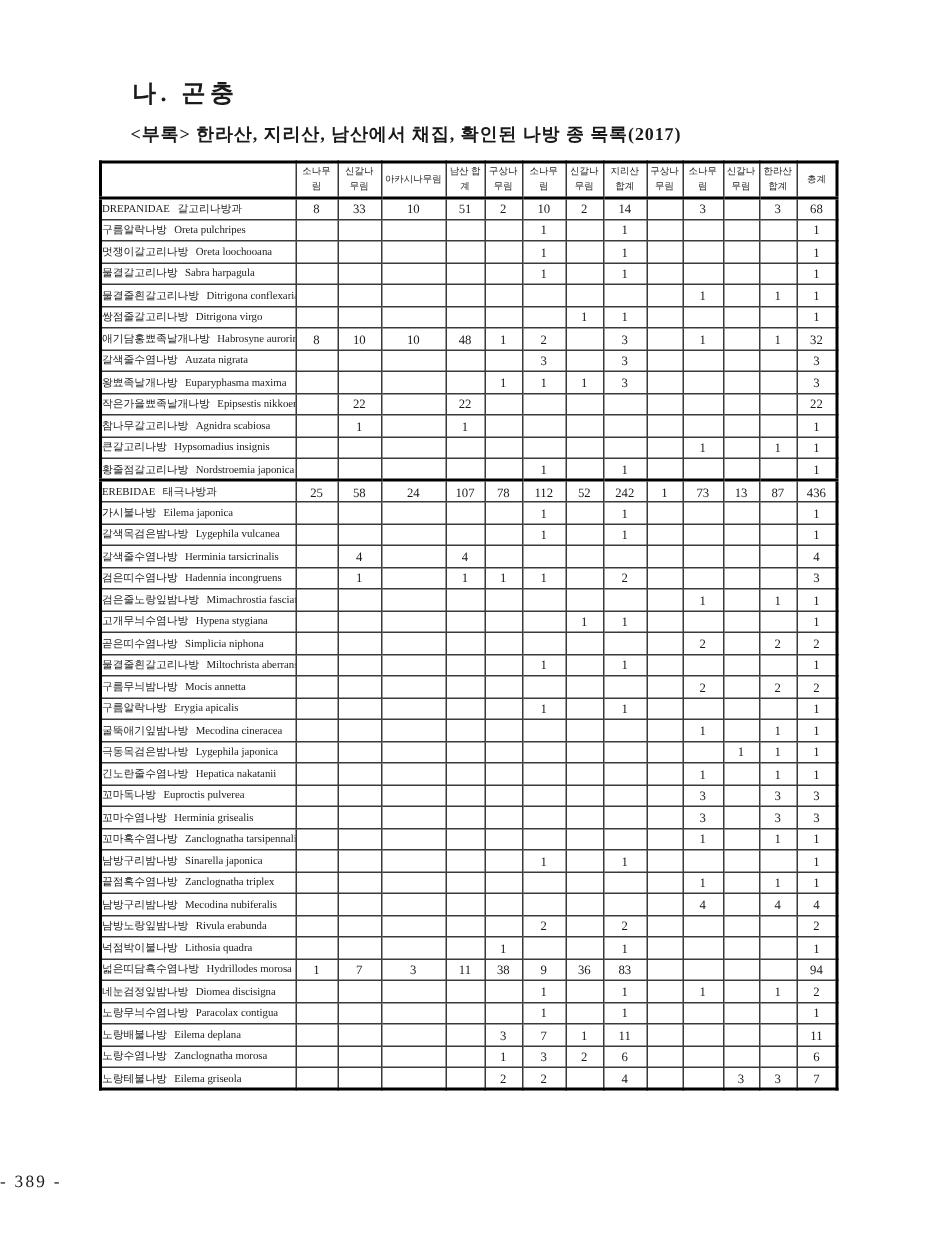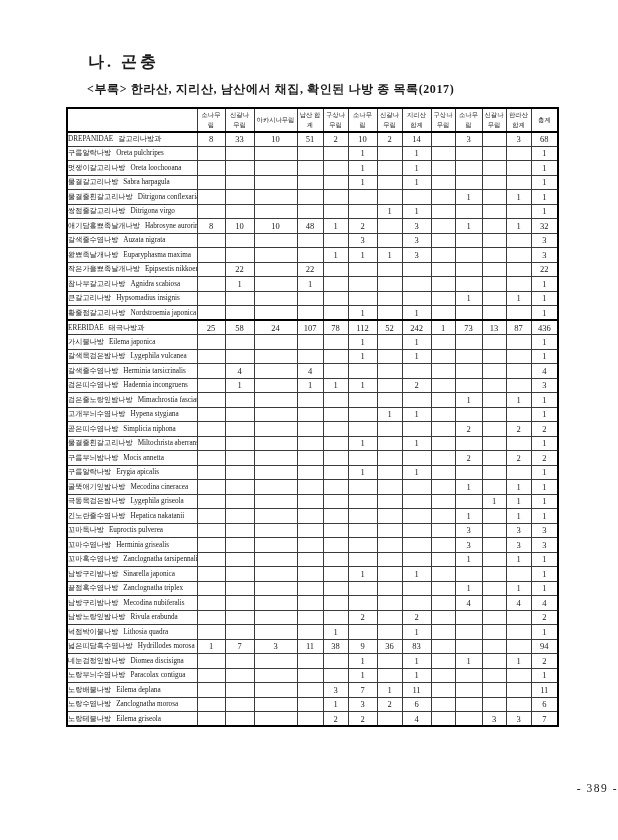--- a/index.html
+++ b/index.html
@@ -30,21 +30,21 @@
     word-break:break-all;
   }
   table.moths tbody td{height:14.5px;padding:0;vertical-align:middle;}
   td.name{
     font-size:7.2px;text-align:left;padding-left:3px;white-space:nowrap;
   }
   td.name .sci{margin-left:5px;margin-top:11px;}
   td.val{font-size:8.5px;text-align:center;}
   tr.family td{border-top:2px solid #000;}
   .page-number{
-    position:absolute;left:0;right:0;top:782px;text-align:right;
+    position:absolute;left:0;right:0;top:782px;text-align:left;
     font-size:11.5px;letter-spacing:1.5px;
   }
 </style>
 </head>
 <body>
 
 <div class="page">
 
   <div class="section-title">나. 곤충</div>
 
@@ -480,21 +480,21 @@
           <td class="val"></td>
           <td class="val"></td>
           <td class="val"></td>
           <td class="val"></td>
           <td class="val">1</td>
           <td class="val"></td>
           <td class="val">1</td>
           <td class="val">1</td>
         </tr>
         <tr>
-          <td class="name"><span>극동목검은밤나방</span><span class="sci">Lygephila  griseola</span></td>
+          <td class="name"><span>극동목검은밤나방</span><span class="sci">Lygephila  japonica</span></td>
           <td class="val"></td>
           <td class="val"></td>
           <td class="val"></td>
           <td class="val"></td>
           <td class="val"></td>
           <td class="val"></td>
           <td class="val"></td>
           <td class="val"></td>
           <td class="val"></td>
           <td class="val"></td>

